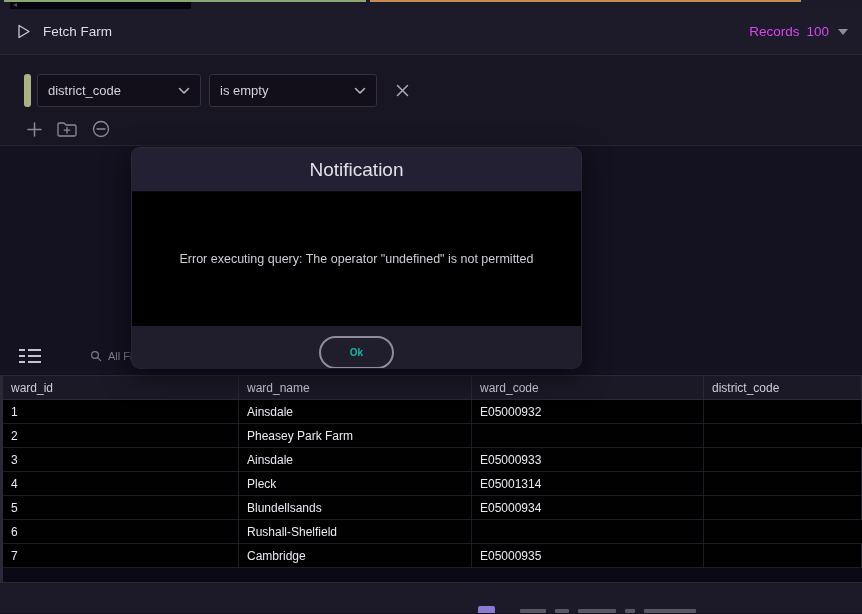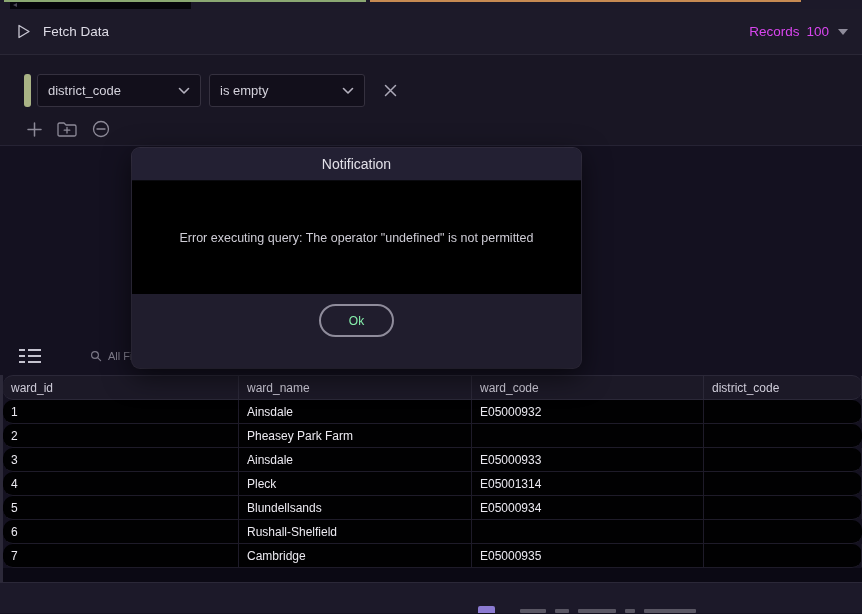--- a/index.html
+++ b/index.html
@@ -24,58 +24,58 @@
     border-top:6px solid #8f8c9b; margin-left:2px; }
 
   
   .filter-panel { height:91px; background:#191624; border-bottom:1px solid #262334; padding:19px 0 0 24px; }
   .filter-row { display:flex; align-items:stretch; height:33px; }
   .accent-bar { width:7px; border-radius:3px; background:#a9b385; margin-right:6px; }
   .fselect { height:33px; background:#120f1b; border:1px solid #35313f; border-radius:3px;
     display:flex; align-items:center; justify-content:space-between; padding:0 10px;
     color:#d4d2dc; font-size:13px; cursor:pointer; }
   .fselect.field { width:164px; margin-right:8px; }
-  .fselect.op    { width:156px; margin-right:10px; }
+  .fselect.op    { width:168px; margin-right:10px; }
   .icon-btn { background:none; border:none; display:flex; align-items:center; justify-content:center; cursor:pointer; }
   .x-btn { width:30px; height:33px; }
   .filter-actions { margin-top:12px; display:flex; align-items:center; gap:13px; margin-left:2px; }
 
   
   .main-spacer { height:190px; background:#141120; }
   .grid-toolbar { height:39px; background:#141120; display:flex; align-items:center; padding-left:18px; }
   .search-box { display:flex; align-items:center; gap:6px; margin-left:48px; color:#817e8c; font-size:11px; }
 
   
   .dtable { border-left:3px solid #2c2939; }
-  .thead, .trow { display:grid; grid-template-columns:236px 233px 232px 158px;border-radius:10px; }
+  .thead, .trow { display:grid; grid-template-columns:236px 233px 232px 158px; }
   .thead { height:25px; background:#1c1927; border-bottom:1px solid #2b2838; border-top:1px solid #2b2838; }
   .th { display:flex; align-items:center; padding-left:8px; color:#cfccd9; font-size:12px;
     border-right:1px solid #2b2838; overflow:hidden; white-space:nowrap; }
   .trow { height:24px; background:#010102; border-bottom:1px solid #1e1b29; }
   .cell { display:flex; align-items:center; padding-left:8px; color:#eceaf1; font-size:12px;
     border-right:1px solid #1e1b29; overflow:hidden; white-space:nowrap; }
   .table-tail { height:15px; background:#0b0914; border-left:3px solid #2c2939; border-bottom:1px solid #2b2838; }
 
   
   .bottombar { position:relative; height:30px; background:#1c1929; overflow:hidden; }
   .purple-chip { position:absolute; left:478px; top:23px; width:17px; height:12px; background:#8b7ad1; border-radius:2px; }
   .cut-marks { position:absolute; top:26px; left:520px; display:flex; gap:9px; }
   .cut-marks i { display:block; height:4px; background:#5a5764; border-radius:1px; }
 
   
   .modal { position:absolute; left:132px; top:148px; width:449px; height:220px; border-radius:8px;
     background:#201d2d; overflow:hidden;
     box-shadow:0 8px 28px rgba(0,0,0,.6), 0 0 0 1px #383347; }
-  .modal-header { height:33px; background:#232033; display:flex; align-items:center; justify-content:center;
-    color:#e2e0e8; font-size:14px; border-bottom:1px solid #0a0a0f; }
-  .modal-body { height:113px; background:#000; display:flex; align-items:center; justify-content:center;
+  .modal-header { height:44px; background:#232033; display:flex; align-items:center; justify-content:center;
+    color:#e2e0e8; font-size:19px; border-bottom:1px solid #0a0a0f; }
+  .modal-body { height:134px; background:#000; display:flex; align-items:center; justify-content:center;
     color:#cfcdd6; font-size:12.5px; text-align:center; padding:0 28px; }
   .modal-footer { height:53px; display:flex; align-items:center; justify-content:center; }
   .ok-btn { width:75px; height:33px; border-radius:17px; border:2px solid #8f8c9b; background:transparent;
-    color:#86efac; font-size:12px; font-weight:normal; font-family:"Liberation Sans", sans-serif; cursor:pointer; }
+    color:#14b8a6; font-size:10px; font-weight:bold; font-family:"Liberation Sans", sans-serif; cursor:pointer; }
 
   svg { display:block; }
 </style>
 </head>
 <body>
 
 <div class="app">
 
   <div class="top-strip">
     <div class="green-line"></div>
@@ -85,21 +85,21 @@
     </div>
   </div>
 
   <header class="topbar">
     <div class="fetch-btn">
       <span>
         <svg width="19" height="19" viewBox="0 0 19 19">
             <path d="M5 3.5 L15 9.5 L5 15.5 Z" fill="none" stroke="#c9c7d3" stroke-width="1.3" stroke-linejoin="round"></path>
           </svg>
       </span>
-      <span>Fetch Data</span>
+      <span>Fetch Farm</span>
     </div>
     <div class="records">
       <span>Records</span>
       <span>100</span>
       <span class="caret-down"></span>
     </div>
   </header>
 
   <section class="filter-panel">
     <div class="filter-row">

